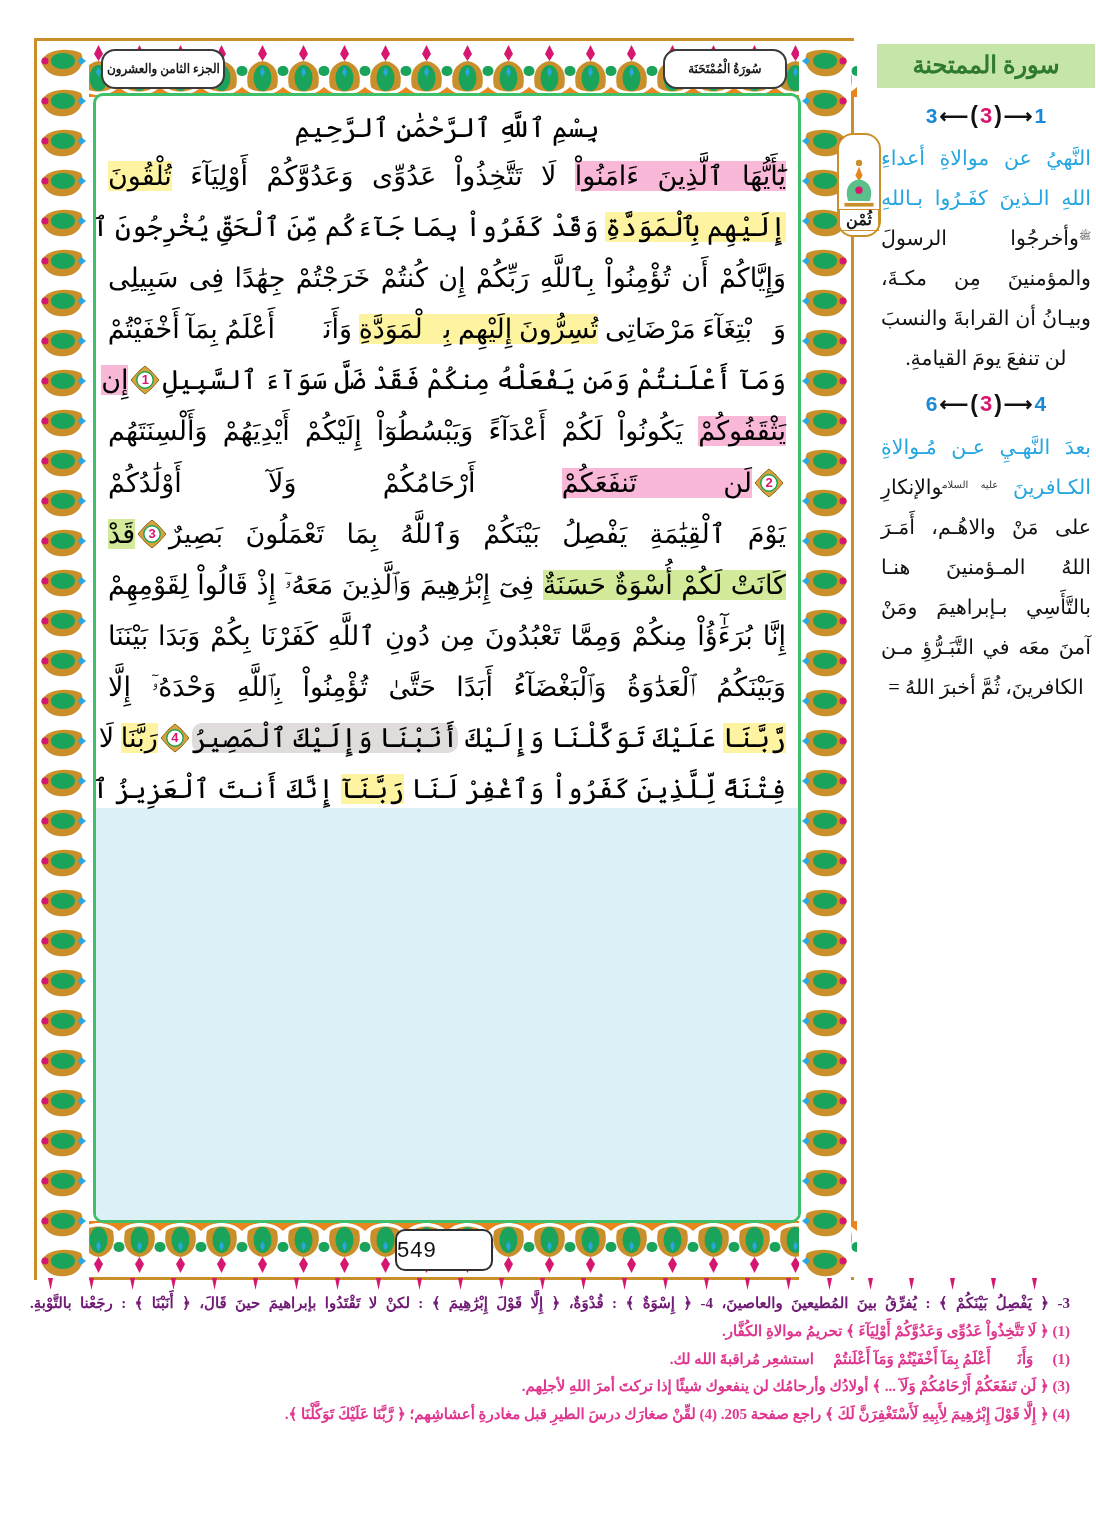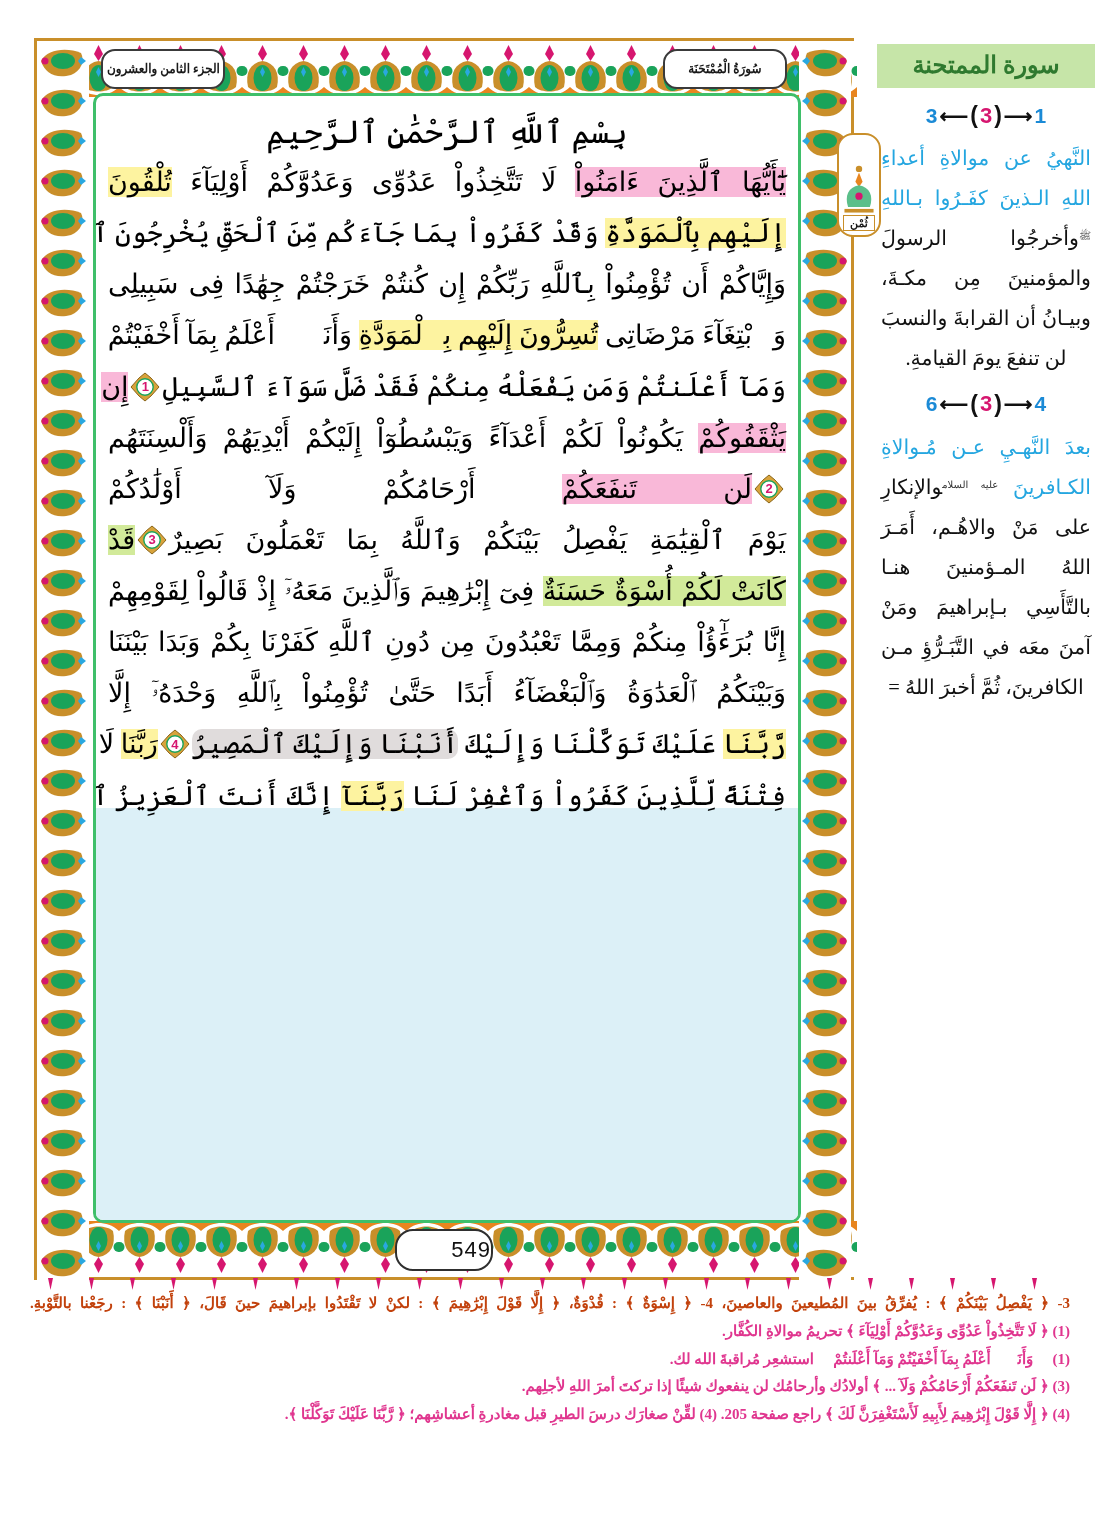--- a/index.html
+++ b/index.html
@@ -72,22 +72,22 @@
   .cartouche-juz   { left: 64px;  width: 124px; }
 
   
   .page-num {
     position: absolute;
     left: 50%; transform: translateX(-50%);
     bottom: 6px;
     width: 98px; height: 42px;
     background: #ffffff;
     border: 2px solid #2f2f2f;
-    border-radius: 18px;
-    display: flex; align-items: center; justify-content: flex-start;
+    border-radius: 10px;
+    display: flex; align-items: center; justify-content: flex-end;
     z-index: 6;
   }
   .page-num span {
     font-family: "Liberation Sans", sans-serif;
     font-size: 22px; color: #111; letter-spacing: 1px;
   }
 
   
   .text-panel {
     position: absolute;
@@ -104,21 +104,21 @@
     left: 0; right: 0;
     top: 712px; height: 418px;
     background: #dcf0f7;
     z-index: 0;
   }
   .lines { position: relative; z-index: 2; }
 
   .bismillah {
     text-align: center;
     font-family: "Liberation Serif", "DejaVu Serif", serif;
-    font-size: 32px;
+    font-size: 27px;
     color: #000;
     margin: 10px 0 6px 0;
     line-height: 1.25;
     direction: rtl;
   }
 
   .ayah-line {
     direction: rtl;
     text-align: justify;
     text-align-last: justify;
@@ -164,21 +164,21 @@
     border: 2px solid #c98f2a;
     border-radius: 16px;
     z-index: 7;
     display: flex; flex-direction: column;
     align-items: center; justify-content: flex-end;
     padding-bottom: 4px;
   }
   .hizb .cap { width: 100%; height: 54px; }
   .hizb .lbl {
     font-family: "Liberation Serif", serif;
-    font-size: 11px; font-weight: bold; color: #1a1a1a;
+    font-size: 16px; font-weight: bold; color: #1a1a1a;
     border: 1px solid #c98f2a;
     padding: 1px 6px;
     line-height: 1.1;
   }
 
   
   .sidebar {
     position: absolute;
     right: 1px; top: 44px;
     width: 218px; height: 1240px;
@@ -235,21 +235,21 @@
     width: 1040px;
     direction: rtl;
   }
   .fn {
     font-family: "Liberation Serif", "DejaVu Serif", serif;
     font-size: 15px;
     line-height: 1.85;
     white-space: nowrap;
     overflow: hidden;
   }
-  .fn-blue { color: #c2410c; font-weight: bold; text-align: justify; text-align-last: justify; }
+  .fn-blue { color: #701a75; font-weight: bold; text-align: justify; text-align-last: justify; }
   .fn-pink { color: #e0368f; font-weight: bold; }
   .tick-row {
     position: absolute;
     left: 30px; top: 1276px;
     width: 1040px; height: 12px;
   }
 </style>
 </head>
 <body>
 

